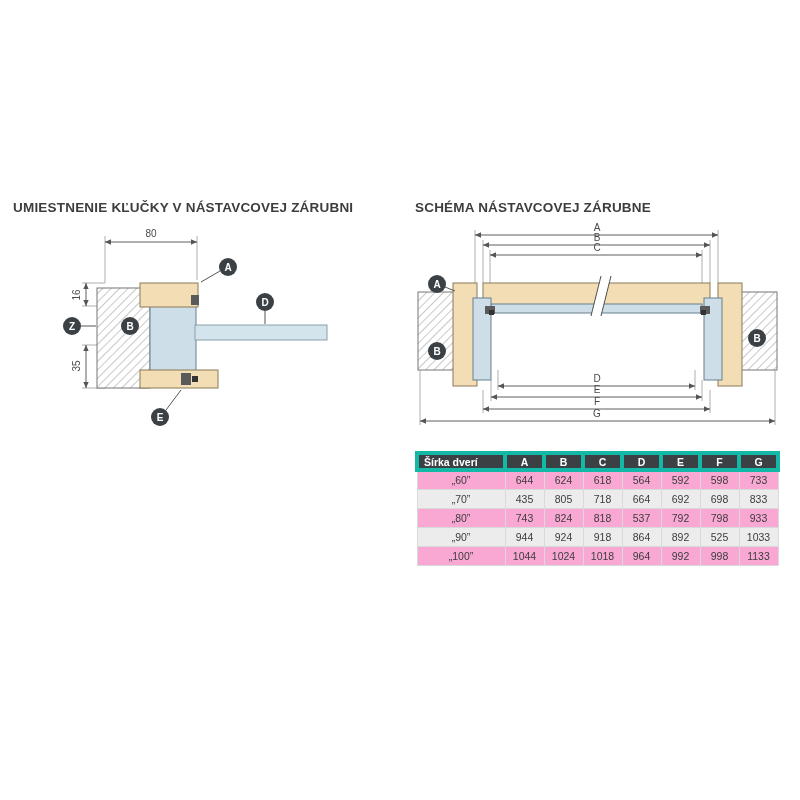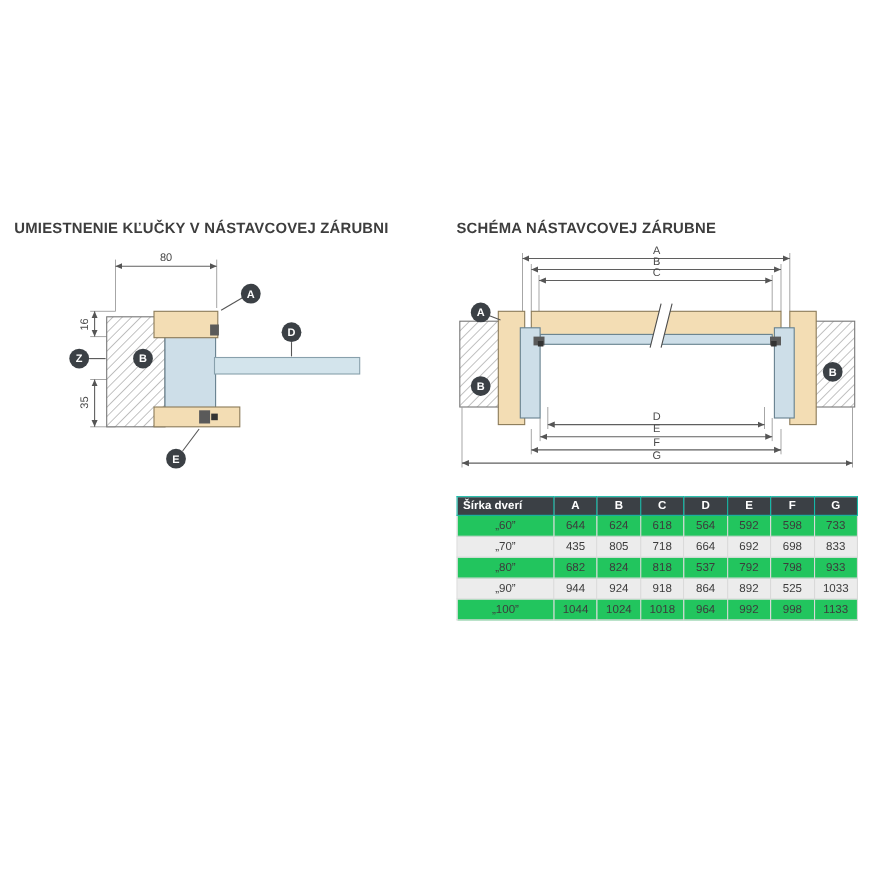--- a/index.html
+++ b/index.html
@@ -13,24 +13,24 @@
   #svg-right { left:405px; top:220px; }
   .dimtxt { font-size:10px; fill:#4a4a4a; }
   .badge-circle { fill:#3b4045; }
   .badge-txt { font-size:10px; font-weight:bold; fill:#ffffff; text-anchor:middle; }
   .dimline { stroke:#5f5f5f; stroke-width:1; }
   .extline { stroke:#9a9a9a; stroke-width:0.8; }
   .leader { stroke:#555; stroke-width:1; }
 
   .size-table { position:absolute; left:415px; top:451px; width:365px; border-collapse:collapse; table-layout:fixed; }
   .size-table th { background:#3b4045; color:#ffffff; font-size:10.5px; font-weight:bold;
-                   height:17px; border:1px solid #14b8a6; text-align:center; }
+                   height:17px; border:4px solid #14b8a6; text-align:center; }
   .size-table th:first-child { width:88px; text-align:left; padding-left:5px; }
   .size-table td { font-size:10.5px; color:#3c3c3c; text-align:center; height:19px;
-                   border:1px solid #d9d9d9; background:#22c55e; }
+                   border:1px solid #d9d9d9; background:#f9a8d4; }
   .size-table tbody tr:nth-child(even) td { background:#ececec; }
 </style>
 </head>
 <body>
 
 <div class="canvas">
 
   <div class="sec-title" id="title-right">SCHÉMA NÁSTAVCOVEJ ZÁRUBNE</div>
   <div class="sec-title" id="title-left">UMIESTNENIE KĽUČKY V NÁSTAVCOVEJ ZÁRUBNI</div>
 
@@ -232,21 +232,21 @@
           <td>435</td>
           <td>805</td>
           <td>718</td>
           <td>664</td>
           <td>692</td>
           <td>698</td>
           <td>833</td>
         </tr>
         <tr>
           <td>„80”</td>
-          <td>682</td>
+          <td>743</td>
           <td>824</td>
           <td>818</td>
           <td>537</td>
           <td>792</td>
           <td>798</td>
           <td>933</td>
         </tr>
         <tr>
           <td>„90”</td>
           <td>944</td>

